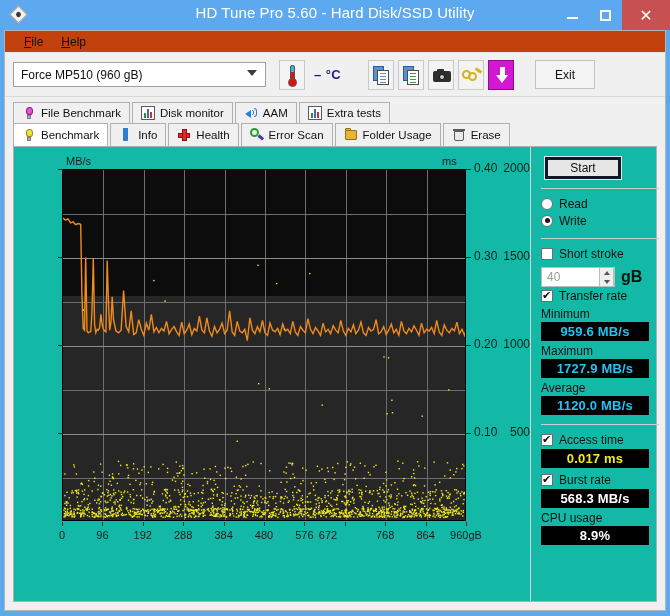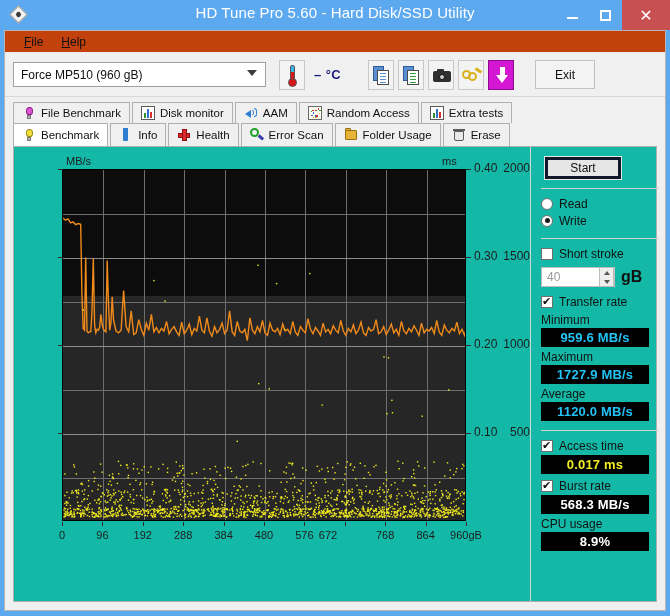--- a/index.html
+++ b/index.html
@@ -483,39 +483,20 @@
             </span>
           <span>Disk monitor</span>
         </div>
         <div class="tab">
           <span class="tabicon ic-speaker">
               <i class="cone"></i>
               <i class="w1"></i>
               <i class="w2"></i>
             </span>
           <span>AAM</span>
-        </div>
-        <div class="tab">
-          <span class="tabicon ic-rand">
-              <i style="left: 3.7259px; top: 2.51451px; background: rgb(208, 48, 48);"></i>
-              <i style="left: 2.3469px; top: 7.92828px; background: rgb(48, 96, 208);"></i>
-              <i style="left: 6.15367px; top: 8.83463px; background: rgb(48, 160, 48);"></i>
-              <i style="left: 6.77108px; top: 9.55015px; background: rgb(208, 160, 48);"></i>
-              <i style="left: 7.32166px; top: 8.44957px; background: rgb(208, 48, 48);"></i>
-              <i style="left: 6.01097px; top: 8.68963px; background: rgb(48, 96, 208);"></i>
-              <i style="left: 10.6735px; top: 2.97784px; background: rgb(48, 160, 48);"></i>
-              <i style="left: 10.1788px; top: 5.72694px; background: rgb(208, 160, 48);"></i>
-              <i style="left: 6.39072px; top: 2.50019px; background: rgb(208, 48, 48);"></i>
-              <i style="left: 4.2309px; top: 5.02093px; background: rgb(48, 96, 208);"></i>
-              <i style="left: 1.96298px; top: 3.80787px; background: rgb(48, 160, 48);"></i>
-              <i style="left: 3.8378px; top: 9.77301px; background: rgb(208, 160, 48);"></i>
-              <i style="left: 9.03717px; top: 1.18648px; background: rgb(208, 48, 48);"></i>
-              <i style="left: 6.0106px; top: 8.22904px; background: rgb(48, 96, 208);"></i>
-            </span>
-          <span>Random Access</span>
         </div>
         <div class="tab">
           <span class="tabicon ic-chart">
               <i class="b1"></i>
               <i class="b2"></i>
               <i class="b3"></i>
             </span>
           <span>Extra tests</span>
         </div>
       </div>
@@ -2368,21 +2349,21 @@
             <div id="stroke-input">
               <span>40</span>
               <span class="spin">
                 <span class="up"></span>
                 <span class="dn"></span>
               </span>
             </div>
             <span id="stroke-unit">gB</span>
           </div>
 
-          <div class="check-row" style="margin-top:6px">
+          <div class="check-row" style="margin-top:0">
             <span class="check on"></span>
             <span>Transfer rate</span>
           </div>
 
           <div class="stat-label">Minimum</div>
           <div class="stat-box cyan">959.6 MB/s</div>
           <div class="stat-label">Maximum</div>
           <div class="stat-box cyan">1727.9 MB/s</div>
           <div class="stat-label">Average</div>
           <div class="stat-box cyan">1120.0 MB/s</div>

